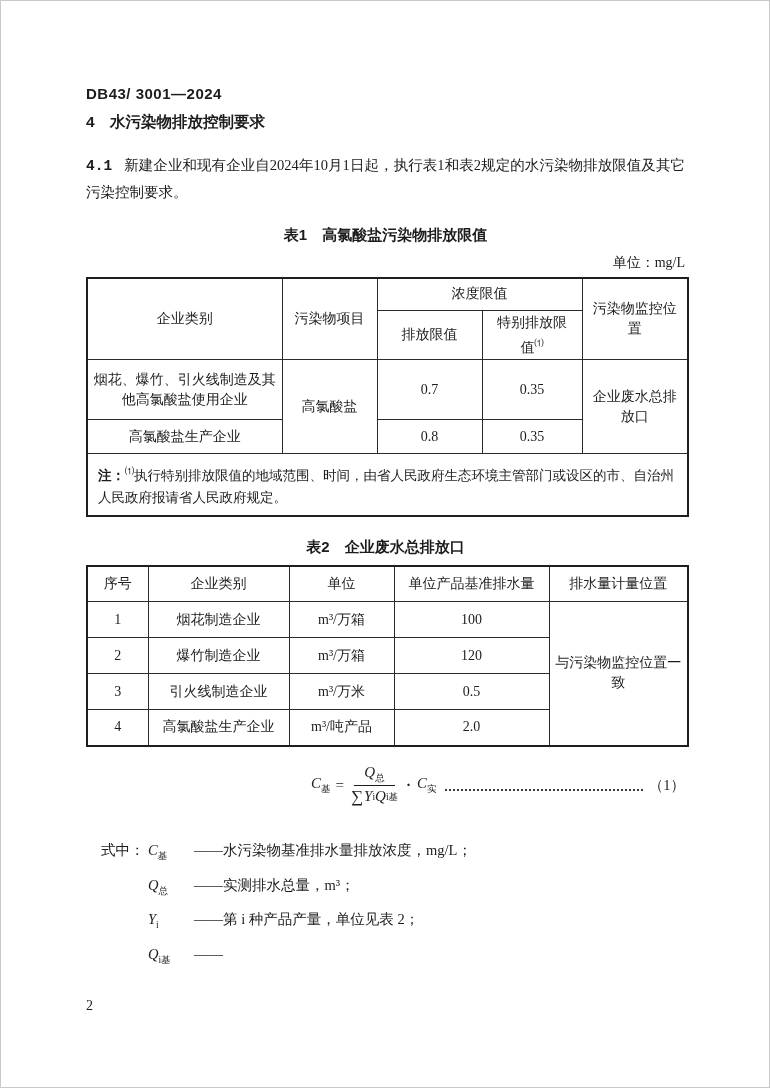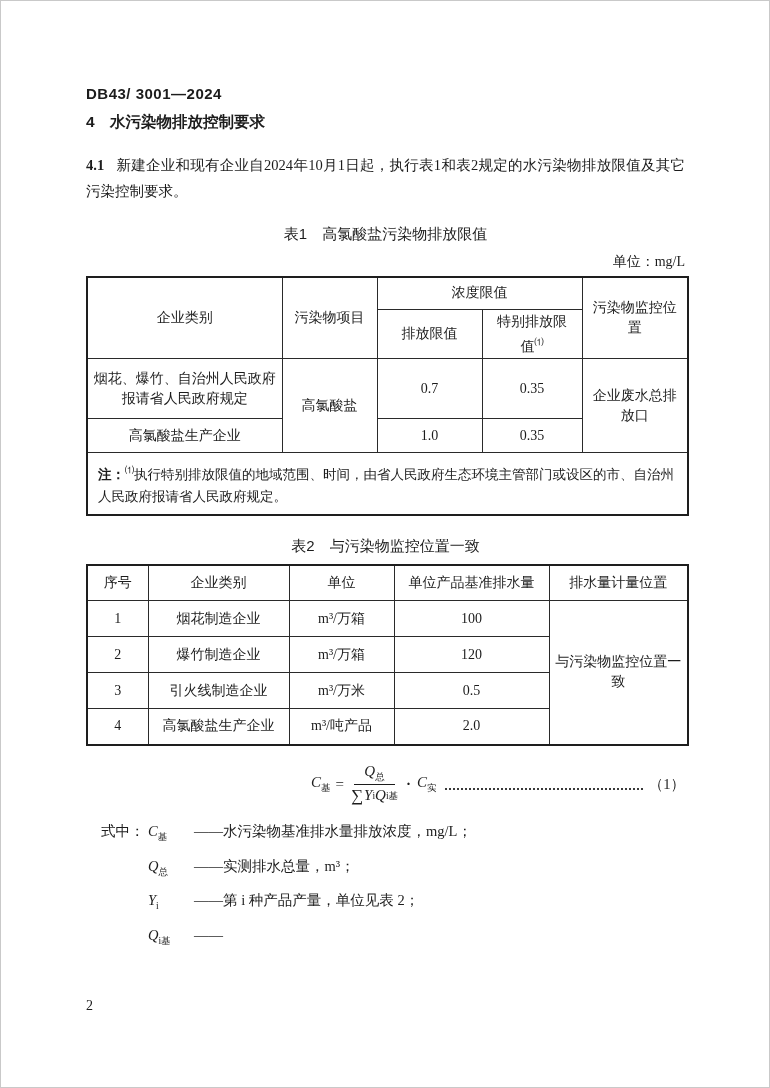--- a/index.html
+++ b/index.html
@@ -17,25 +17,25 @@
   .doc-code {
     font-family: "Liberation Sans", "DejaVu Sans", sans-serif;
     font-weight: bold; font-size: 15px; letter-spacing: 0.5px;
   }
   .sec-heading {
     margin-top: 10px;
     font-family: "Liberation Sans", "DejaVu Sans", sans-serif;
     font-weight: bold; font-size: 15.5px;
   }
   .para { margin-top: 19px; font-size: 14.5px; line-height: 26px; text-align: justify; }
-  .para .num { font-family: Liberation Serif, serif; font-weight: bold; margin-right: 12px; }
+  .para .num { font-family: Liberation Mono, monospace; font-weight: bold; margin-right: 12px; }
   .tbl-caption {
     margin-top: 21px; text-align: center;
     font-family: "Liberation Sans", "DejaVu Sans", sans-serif;
-    font-weight: normal; font-size: 15px;
+    font-weight: bold; font-size: 15px;
   }
   .unit-label { margin-top: 9px; text-align: right; font-size: 14px; }
   table { border-collapse: collapse; width: 601px; margin-top: 5px; table-layout: fixed; }
   table.t1 { border: 2px solid #1e1e1e; }
   table.t2 { border: 2px solid #1e1e1e; margin-top: 8px; }
   td {
     border: 1px solid #2a2a2a;
     text-align: center; vertical-align: middle;
     font-size: 14px; line-height: 20px; padding: 5px 4px;
   }
@@ -58,21 +58,21 @@
   .formula-row sub { font-size: 9.5px; vertical-align: sub; }
   .feq { margin: 0 5px; }
   .frac { display: inline-flex; flex-direction: column; align-items: center; line-height: 1.15; }
   .frac .num { border-bottom: 1.3px solid #1c1c1c; padding: 0 10px 1px 10px; }
   .frac .den { padding: 1px 2px 0 2px; display: inline-flex; align-items: center; }
   .sum { font-size: 17px; margin-right: 1px; }
   .fdot { margin: 0 6px; font-weight: bold; }
   .leader { flex: 1; border-bottom: 2px dotted #3a3a3a; height: 0.65em; margin: 0 6px 0 8px; }
   .fnum { font-size: 14.5px; }
   
-  .legend { margin-top: 10px; padding-left: 15px; font-size: 14.5px; }
+  .legend { margin-top: 28px; padding-left: 15px; font-size: 14.5px; }
   .legend-item { display: flex; align-items: baseline; line-height: 22px; margin-bottom: 7px; }
   .l-intro { display: inline-block; width: 47px; }
   .l-var { display: inline-block; min-width: 46px; font-style: italic; font-family: "Liberation Serif", serif; }
   .l-var sub { font-size: 9.5px; font-style: normal; }
   .page-num { position: absolute; left: 85px; top: 997px; font-size: 14px; }
 </style>
 </head>
 <body>
 
 <div class="page">
@@ -100,38 +100,38 @@
         <td rowspan="2">企业类别</td>
         <td rowspan="2">污染物项目</td>
         <td colspan="2">浓度限值</td>
         <td rowspan="2">污染物监控位置</td>
       </tr>
       <tr class="hrow">
         <td>排放限值</td>
         <td><span>特别排放限值</span><sup class="mark">⑴</sup></td>
       </tr>
       <tr class="brow1">
-        <td>烟花、爆竹、自治州人民政府报请省人民政府规定</td>
+        <td>烟花、爆竹、引火线制造及其他高氯酸盐使用企业</td>
         <td rowspan="2">高氯酸盐</td>
         <td>0.7</td>
         <td>0.35</td>
         <td rowspan="2">企业废水总排放口</td>
       </tr>
       <tr class="brow2">
         <td>高氯酸盐生产企业</td>
-        <td>1.0</td>
+        <td>0.8</td>
         <td>0.35</td>
       </tr>
       <tr>
         <td colspan="5" class="note"><span class="note-prefix">注：</span><sup class="mark">⑴</sup><span>执行特别排放限值的地域范围、时间，由省人民政府生态环境主管部门或设区的市、自治州人民政府报请省人民政府规定。</span></td>
       </tr>
     </tbody>
       </table>
 
-    <div class="tbl-caption">表2　与污染物监控位置一致</div>
+    <div class="tbl-caption">表2　企业废水总排放口</div>
 
     <table class="t2">
       <colgroup>
         <col style="width:61px">
           <col style="width:141px">
           <col style="width:105px">
           <col style="width:155px">
           <col style="width:139px">
       </colgroup>
       <tbody>

